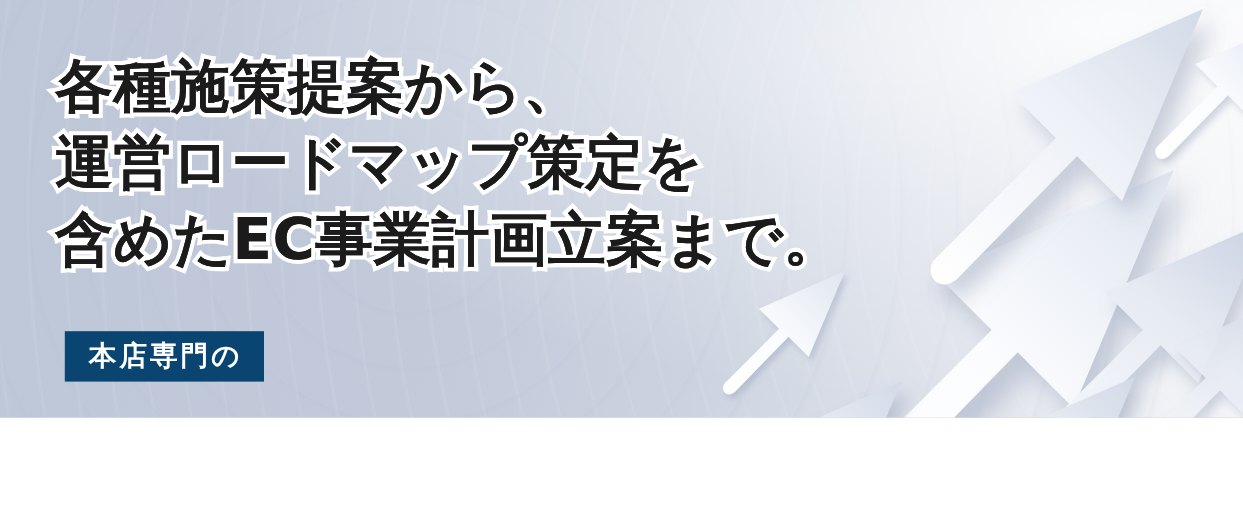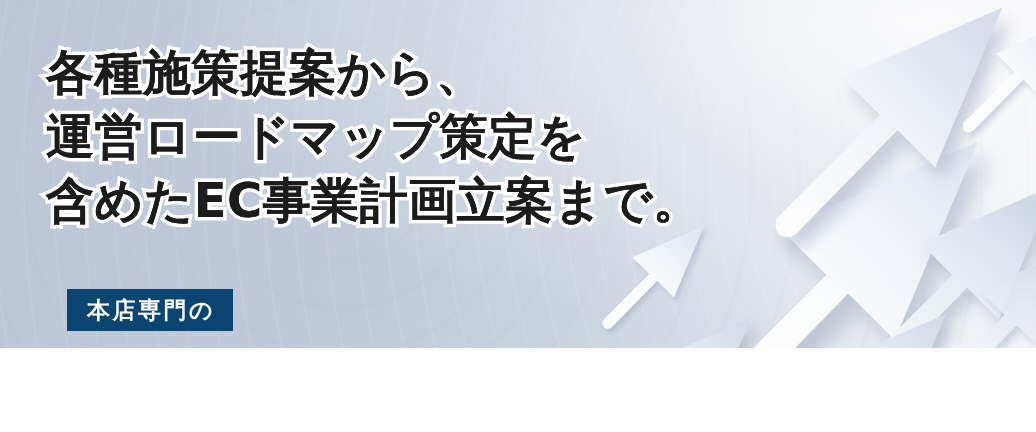--- a/index.html
+++ b/index.html
@@ -69,21 +69,21 @@
     display:inline-block;
     background:#0a4571;
     color:#ffffff;
     font-size:23px;
     font-weight:700;
     letter-spacing:2.5px;
     padding:10px 18px 9px 20px;
     line-height:1;
     white-space:nowrap;
   }
-  .label-row{line-height:0;margin:17px;}
+  .label-row{line-height:0;margin:4px;}
   .label-row + .label-row{margin-top:-1px;}
 </style>
 </head>
 <body>
 
 <div id="banner">
 
   <div class="bg-base"></div>
   <div class="bg-shade-left"></div>
   <div class="bg-rings"></div>

